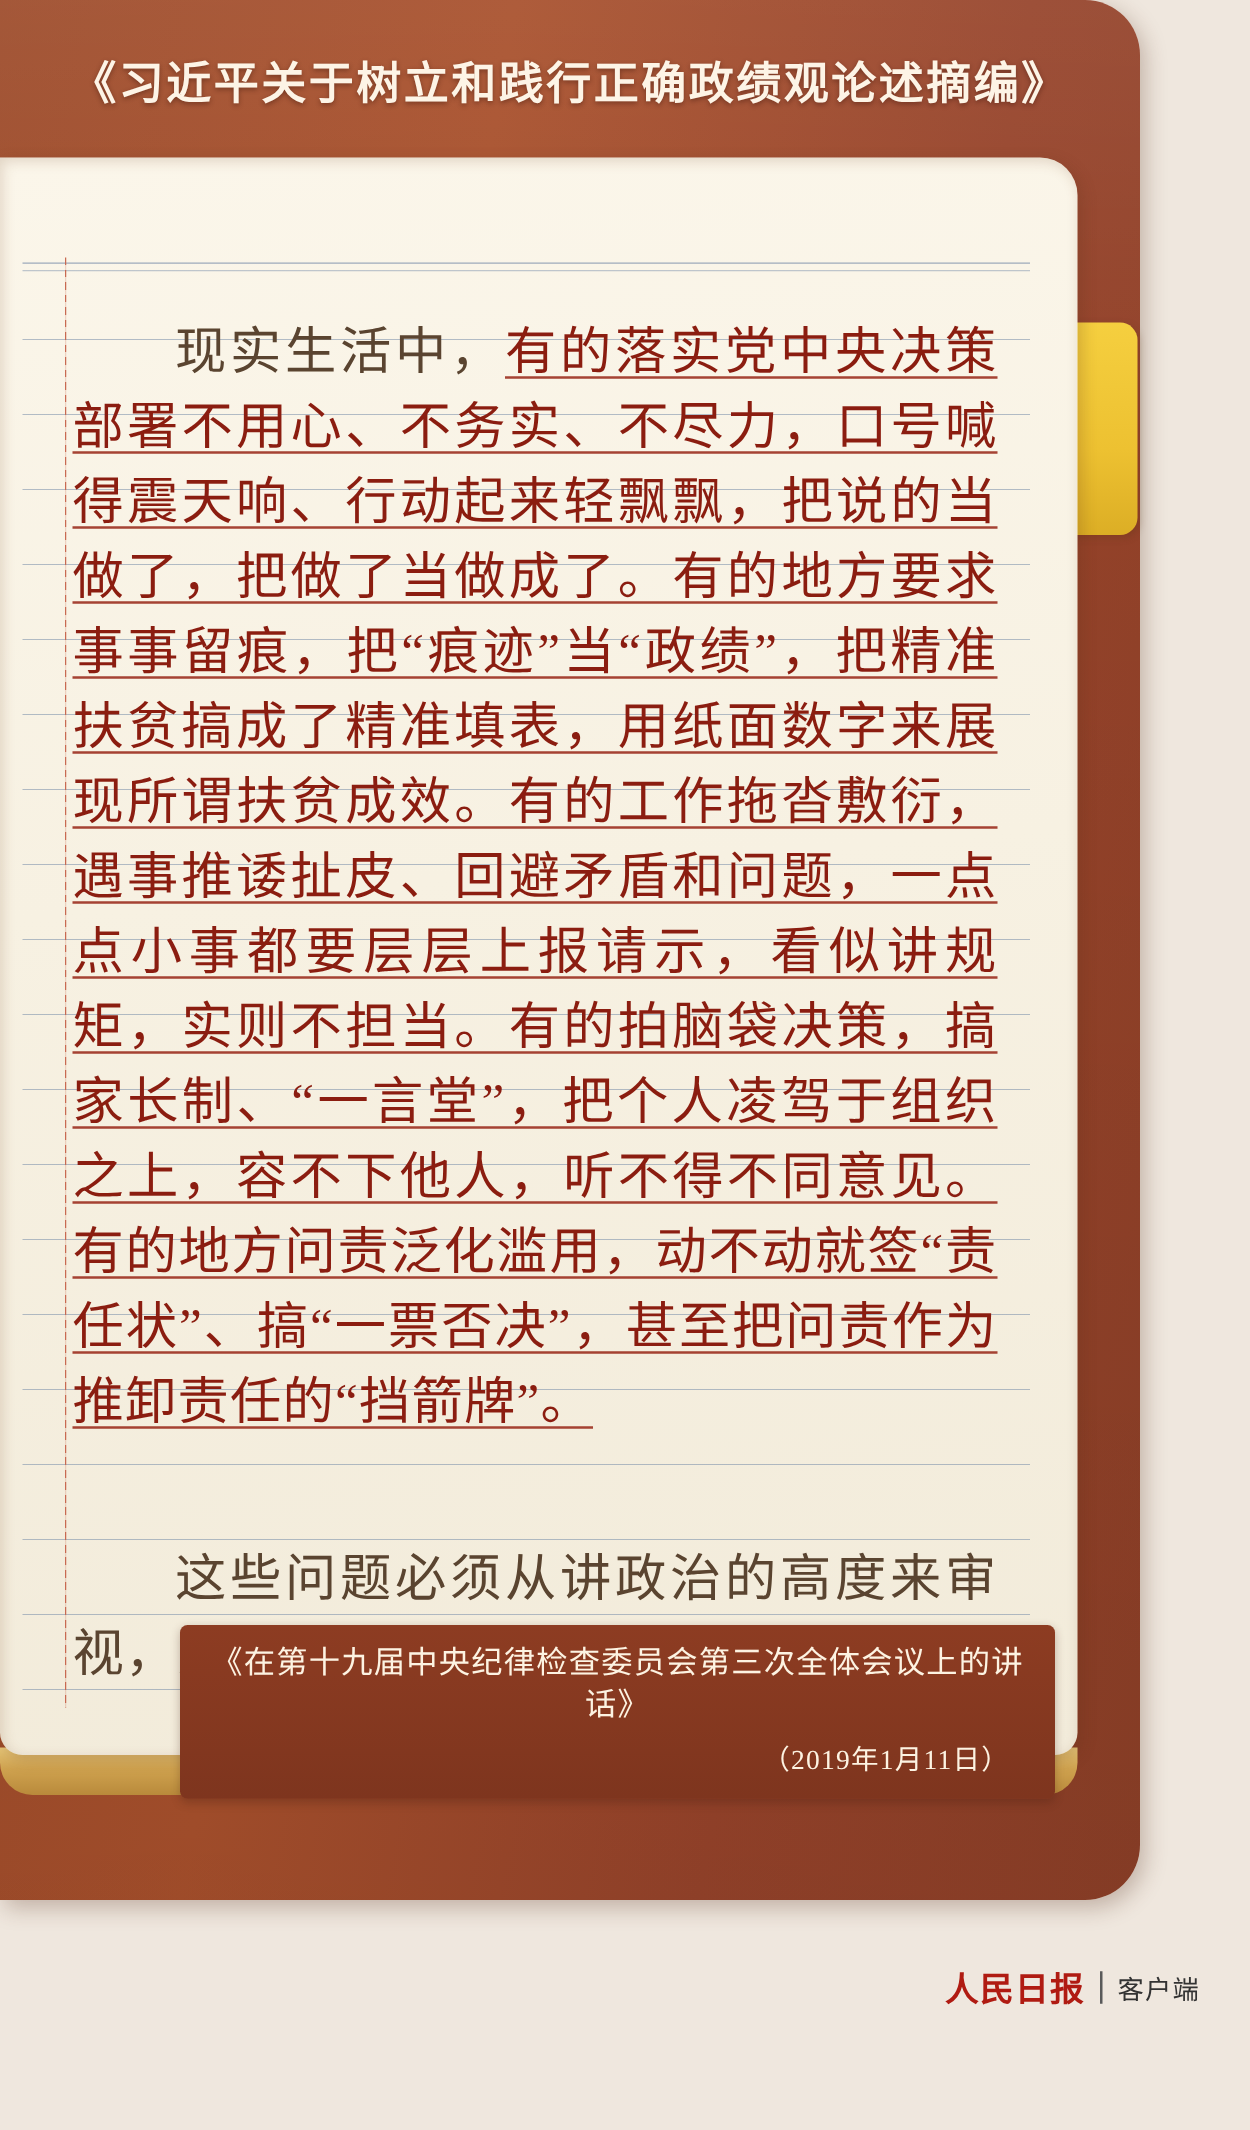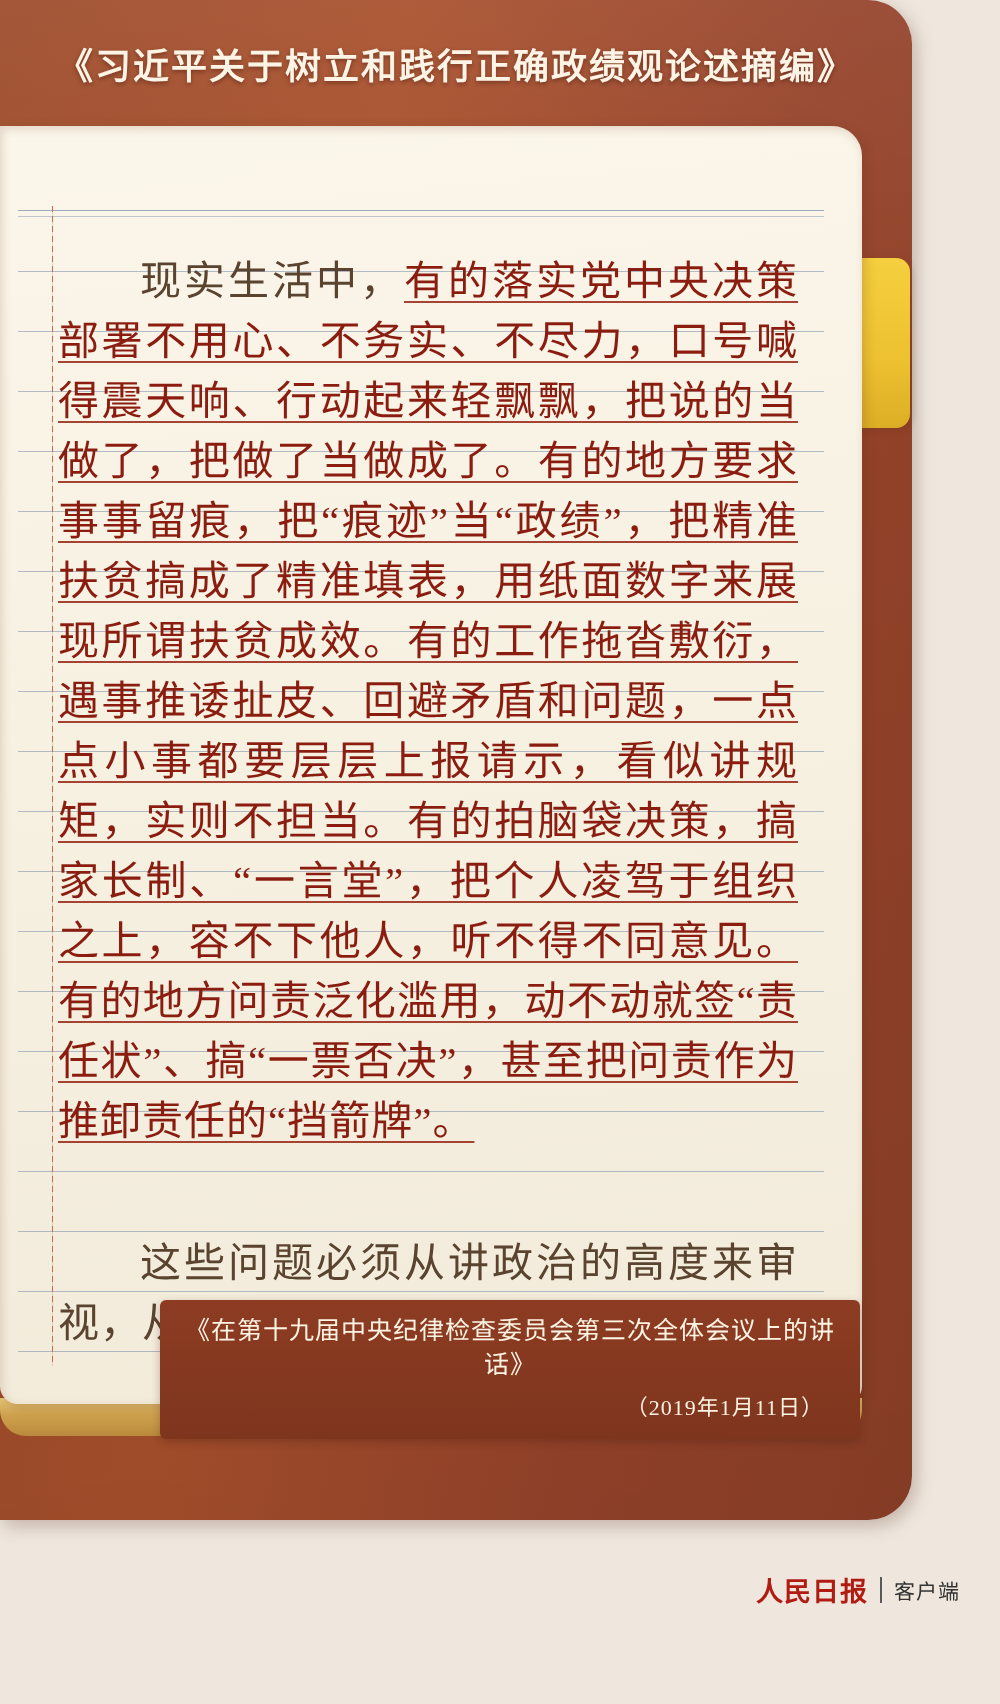--- a/index.html
+++ b/index.html
@@ -170,21 +170,21 @@
     font-size: 41px;
     line-height: 60px;
     letter-spacing: 1px;
     text-align: justify;
     text-indent: 2em;
   }
 
   
   .citation {
     position: absolute;
-    left: 160px;
+    left: 144px;
     top: 1300px;
     width: 700px;
     padding: 14px 18px 18px 18px;
     box-sizing: border-box;
     background: linear-gradient(180deg, #8d3c22 0%, #7e351e 100%);
     border-radius: 6px;
     text-align: center;
     color: #fdf3e2;
     box-shadow: 0 3px 8px rgba(70,30,15,0.3);
   }

